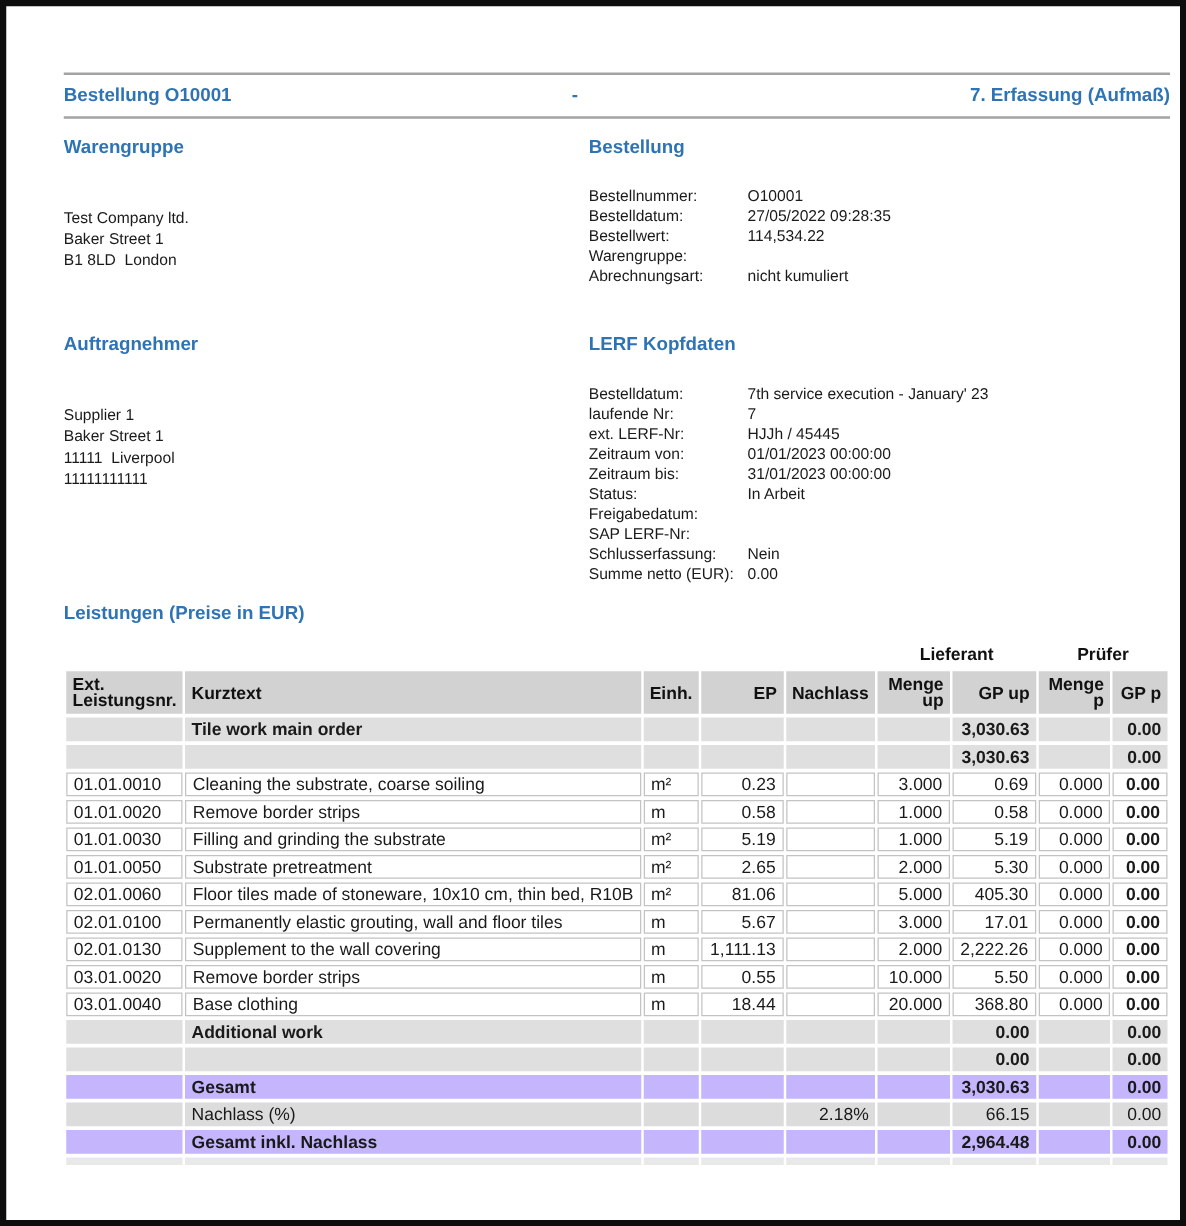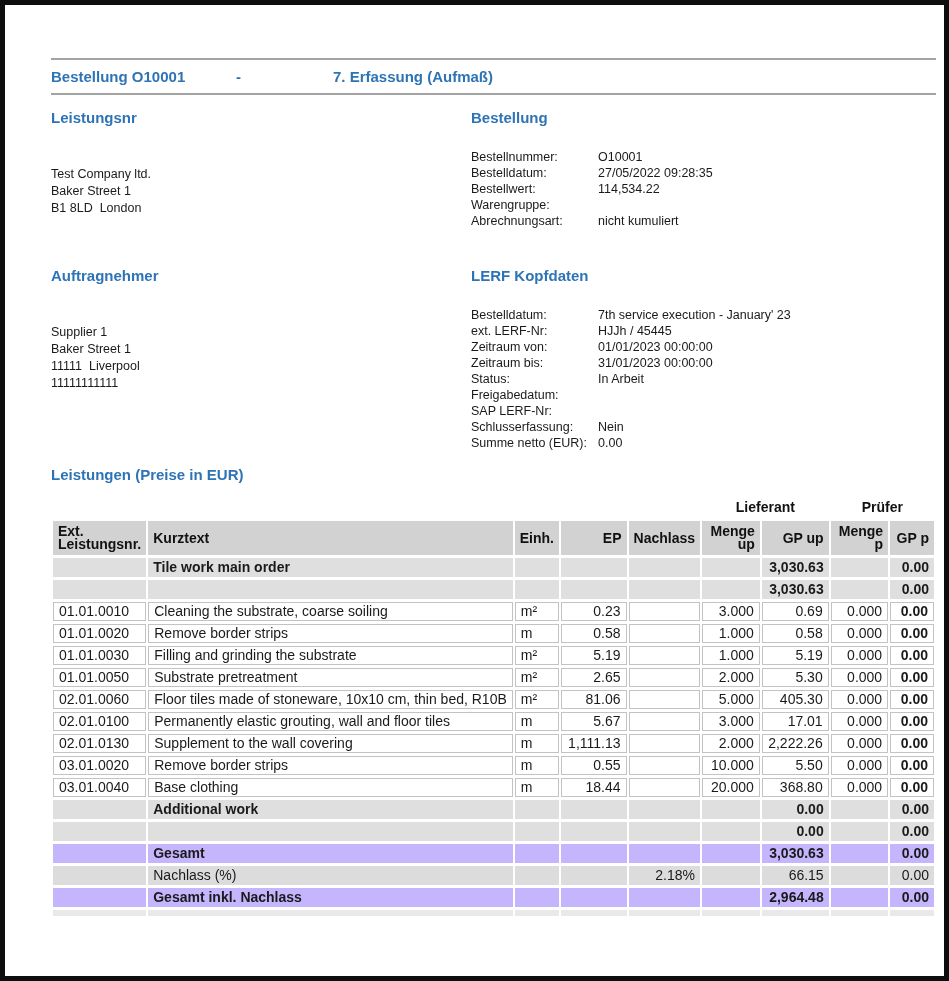--- a/index.html
+++ b/index.html
@@ -9,21 +9,21 @@
     width:949px; height:981px; box-sizing:border-box;
     border:5px solid #0d0d0d; background:#ffffff; overflow:hidden;
   }
   .content { padding:0 8px 0 46px; }
 
   .rule { height:2px; background:#a3a3a3; }
   .rule-top { margin-top:53px; }
 
   .doc-title {
     display:flex; align-items:center; height:33px;
-    color:#2e74b5; font-size:15px; font-weight:bold;
+    color:#2e74b5; font-size:15px; font-weight:bold;justify-content:space-between;
   }
   .t-left { width:185px; }
   .t-sep  { width:97px; }
 
   h2 { margin:0; color:#2e74b5; font-size:15px; font-weight:bold; line-height:20px; }
 
   .cols { display:flex; }
   .col-left  { width:420px; }
   .col-right { flex:1; }
   .sec1 { margin-top:13px; }
@@ -96,21 +96,21 @@
     <div class="doc-title">
       <span class="t-left">Bestellung O10001</span>
       <span class="t-sep">-</span>
       <span class="t-right">7. Erfassung (Aufmaß)</span>
     </div>
 
     <div class="rule"></div>
 
     <div class="cols sec1">
       <div class="col-left">
-        <h2>Leistungsnr</h2>
+        <h2>Warengruppe</h2>
         <div class="addr">
             <div class="addr-line">Test Company ltd.</div>
             <div class="addr-line">Baker Street 1</div>
             <div class="addr-line">B1 8LD  London</div>
           </div>
       </div>
       <div class="col-right">
         <h2>Bestellung</h2>
         <div class="kv">
             <div class="kv-row">
@@ -146,20 +146,24 @@
             <div class="addr-line">11111  Liverpool</div>
             <div class="addr-line">11111111111</div>
           </div>
       </div>
       <div class="col-right">
         <h2>LERF Kopfdaten</h2>
         <div class="kv">
             <div class="kv-row">
               <span class="kv-label">Bestelldatum:</span>
               <span class="kv-value">7th service execution - January' 23</span>
+            </div>
+            <div class="kv-row">
+              <span class="kv-label">laufende Nr:</span>
+              <span class="kv-value">7</span>
             </div>
             <div class="kv-row">
               <span class="kv-label">ext. LERF-Nr:</span>
               <span class="kv-value">HJJh / 45445</span>
             </div>
             <div class="kv-row">
               <span class="kv-label">Zeitraum von:</span>
               <span class="kv-value">01/01/2023 00:00:00</span>
             </div>
             <div class="kv-row">

